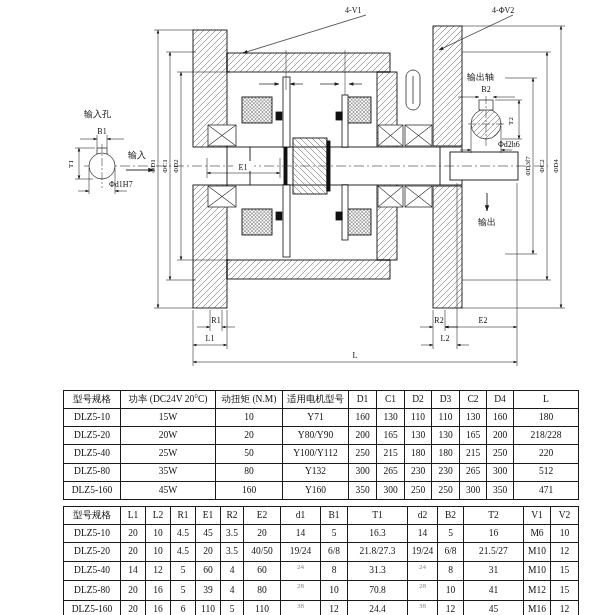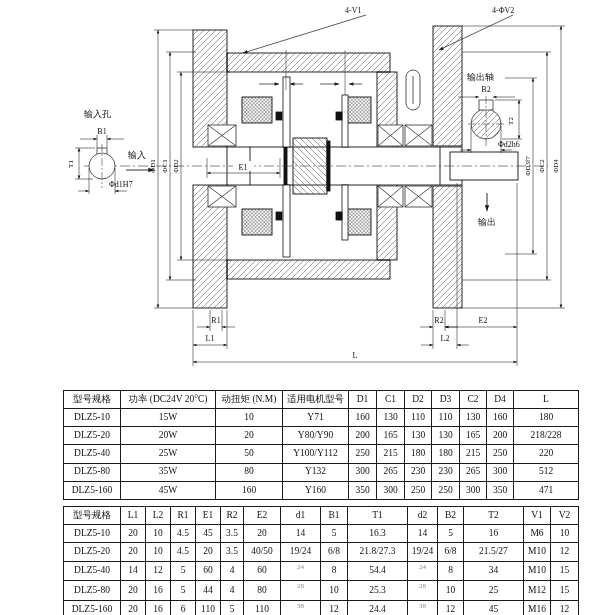--- a/index.html
+++ b/index.html
@@ -439,41 +439,41 @@
         <tr>
           <td>DLZ5-40</td>
           <td>14</td>
           <td>12</td>
           <td>5</td>
           <td>60</td>
           <td>4</td>
           <td>60</td>
           <td class="small">24</td>
           <td>8</td>
-          <td>54.4</td>
+          <td>31.3</td>
           <td class="small">24</td>
           <td>8</td>
-          <td>34</td>
+          <td>31</td>
           <td>M10</td>
           <td>15</td>
         </tr>
         <tr>
           <td>DLZ5-80</td>
           <td>20</td>
           <td>16</td>
           <td>5</td>
-          <td>44</td>
+          <td>39</td>
           <td>4</td>
           <td>80</td>
           <td class="small">28</td>
           <td>10</td>
-          <td>25.3</td>
+          <td>70.8</td>
           <td class="small">28</td>
           <td>10</td>
-          <td>25</td>
+          <td>41</td>
           <td>M12</td>
           <td>15</td>
         </tr>
         <tr>
           <td>DLZ5-160</td>
           <td>20</td>
           <td>16</td>
           <td>6</td>
           <td>110</td>
           <td>5</td>

